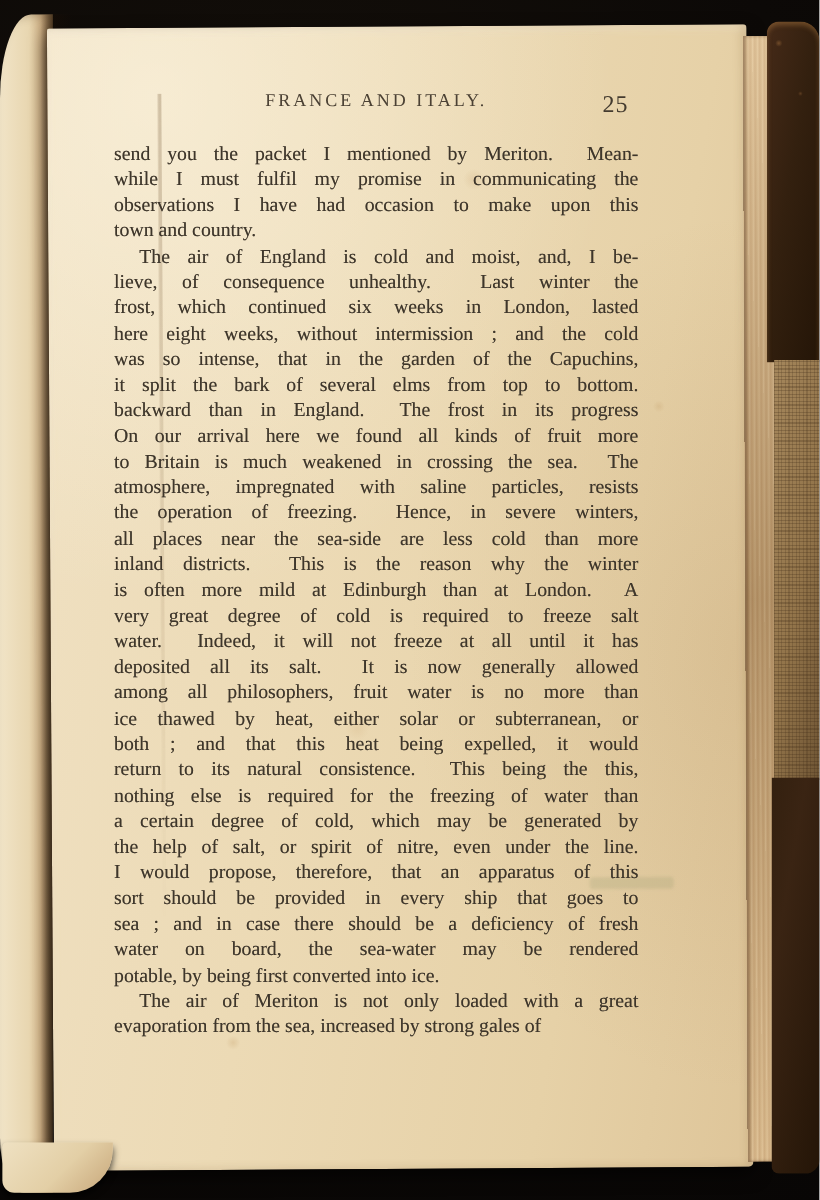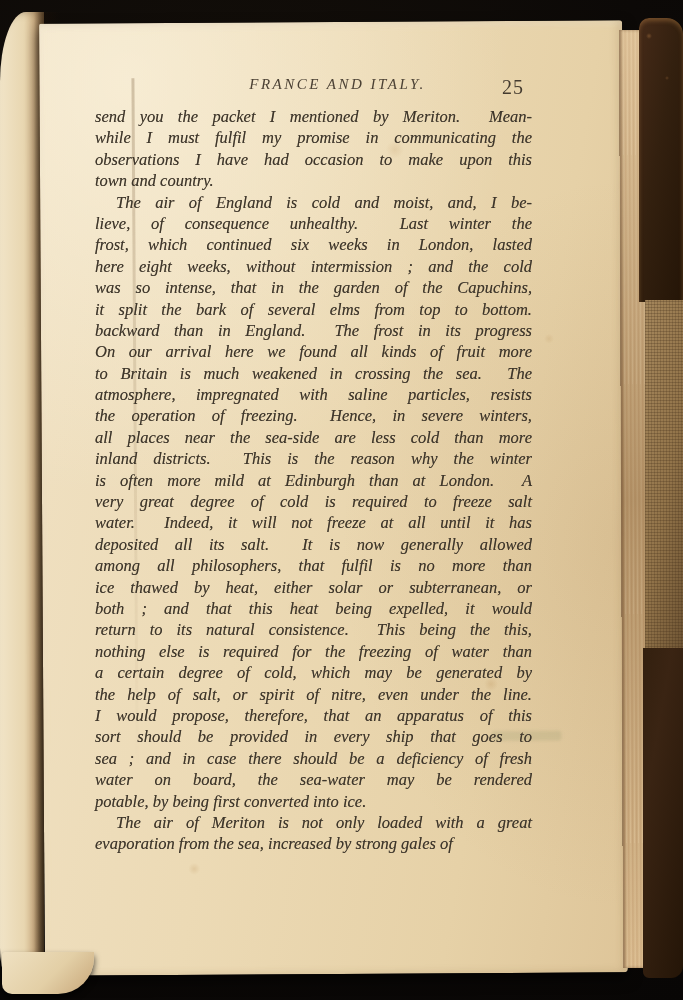--- a/index.html
+++ b/index.html
@@ -80,29 +80,28 @@
   }
 
   
   .text-block {
     position: absolute; left: 95px; top: 76px; width: 437px;
     color: #3e362b;
   }
   .page-header { position: relative; height: 24px; }
   .running-header {
     position: absolute; left: 50%; transform: translateX(-50%);
-    margin-left: 24px;
-    font-style: italic; font-size: 15px; letter-spacing: 2.5px;
+    font-size: 15px; letter-spacing: 2.5px;
     color: #4b4134; white-space: nowrap;
   }
   .page-number {
     position: absolute; right: 8px; top: 0;
     font-size: 20px; letter-spacing: 1px; color: #443b2f;
   }
-  .text-body { margin-top: 6px; font-style: italic; }
+  .text-body { margin-top: 17px; }
   .text-body .line {
     font-size: 16.5px;
     line-height: 21.4px;
     height: 21.4px;
     text-align: justify;
     text-align-last: justify;
     white-space: pre-wrap;
     text-shadow: 0 0 .4px rgba(62,54,43,.55);
   }
   .text-body .line.last { text-align-last: left; }
@@ -151,21 +150,21 @@
         <div class="line">On our arrival here we found all kinds of fruit more</div>
         <div class="line">to Britain is much weakened in crossing the sea.  The</div>
         <div class="line">atmosphere, impregnated with saline particles, resists</div>
         <div class="line">the operation of freezing.  Hence, in severe winters,</div>
         <div class="line">all places near the sea-side are less cold than more</div>
         <div class="line">inland districts.  This is the reason why the winter</div>
         <div class="line">is often more mild at Edinburgh than at London.  A</div>
         <div class="line">very great degree of cold is required to freeze salt</div>
         <div class="line">water.  Indeed, it will not freeze at all until it has</div>
         <div class="line">deposited all its salt.  It is now generally allowed</div>
-        <div class="line">among all philosophers, that fulfil is no more than</div>
+        <div class="line">among all philosophers, fruit water is no more than</div>
         <div class="line">ice thawed by heat, either solar or subterranean, or</div>
         <div class="line">both ; and that this heat being expelled, it would</div>
         <div class="line">return to its natural consistence.  This being the this,</div>
         <div class="line">nothing else is required for the freezing of water than</div>
         <div class="line">a certain degree of cold, which may be generated by</div>
         <div class="line">the help of salt, or spirit of nitre, even under the line.</div>
         <div class="line">I would propose, therefore, that an apparatus of this</div>
         <div class="line">sort should be provided in every ship that goes to</div>
         <div class="line">sea ; and in case there should be a deficiency of fresh</div>
         <div class="line">water on board, the sea-water may be rendered</div>

